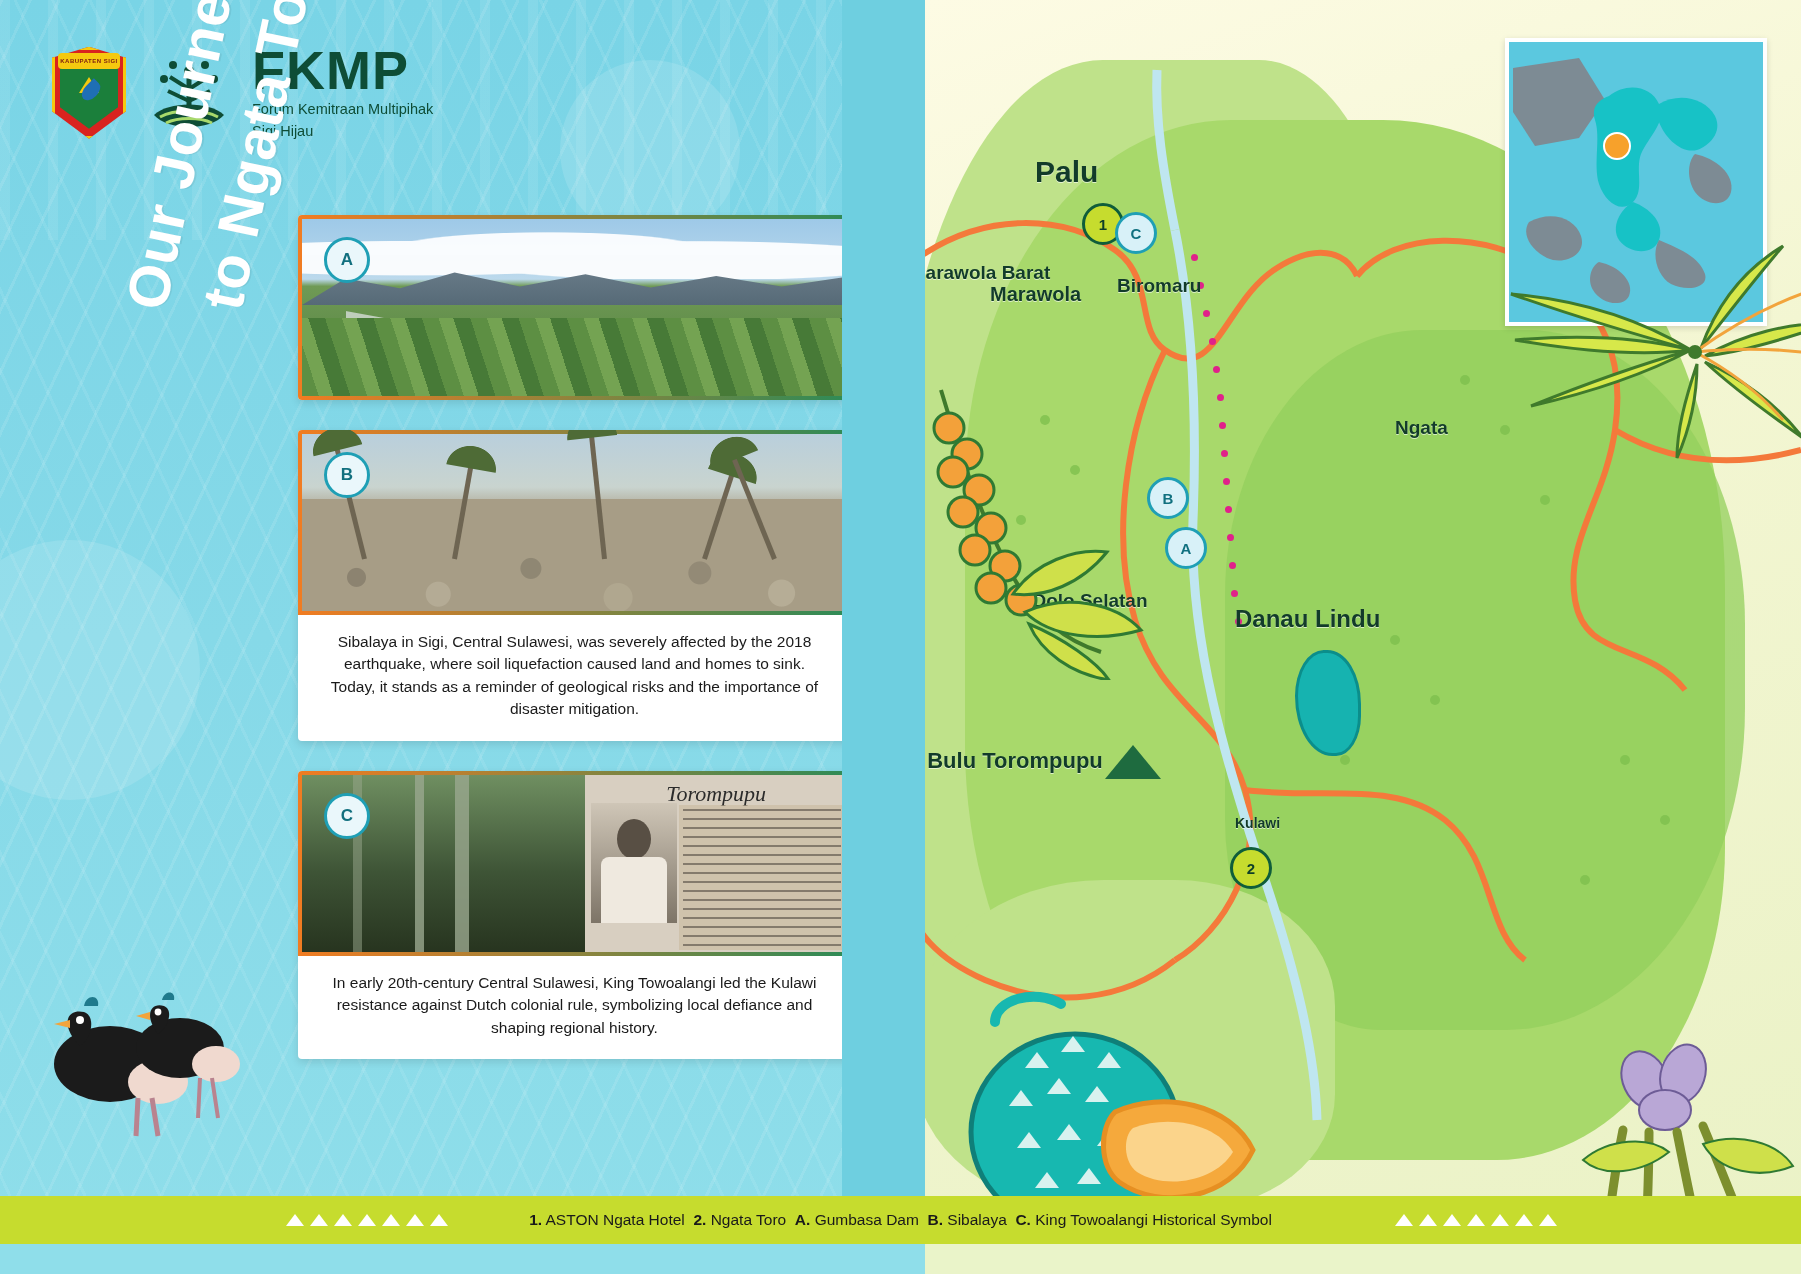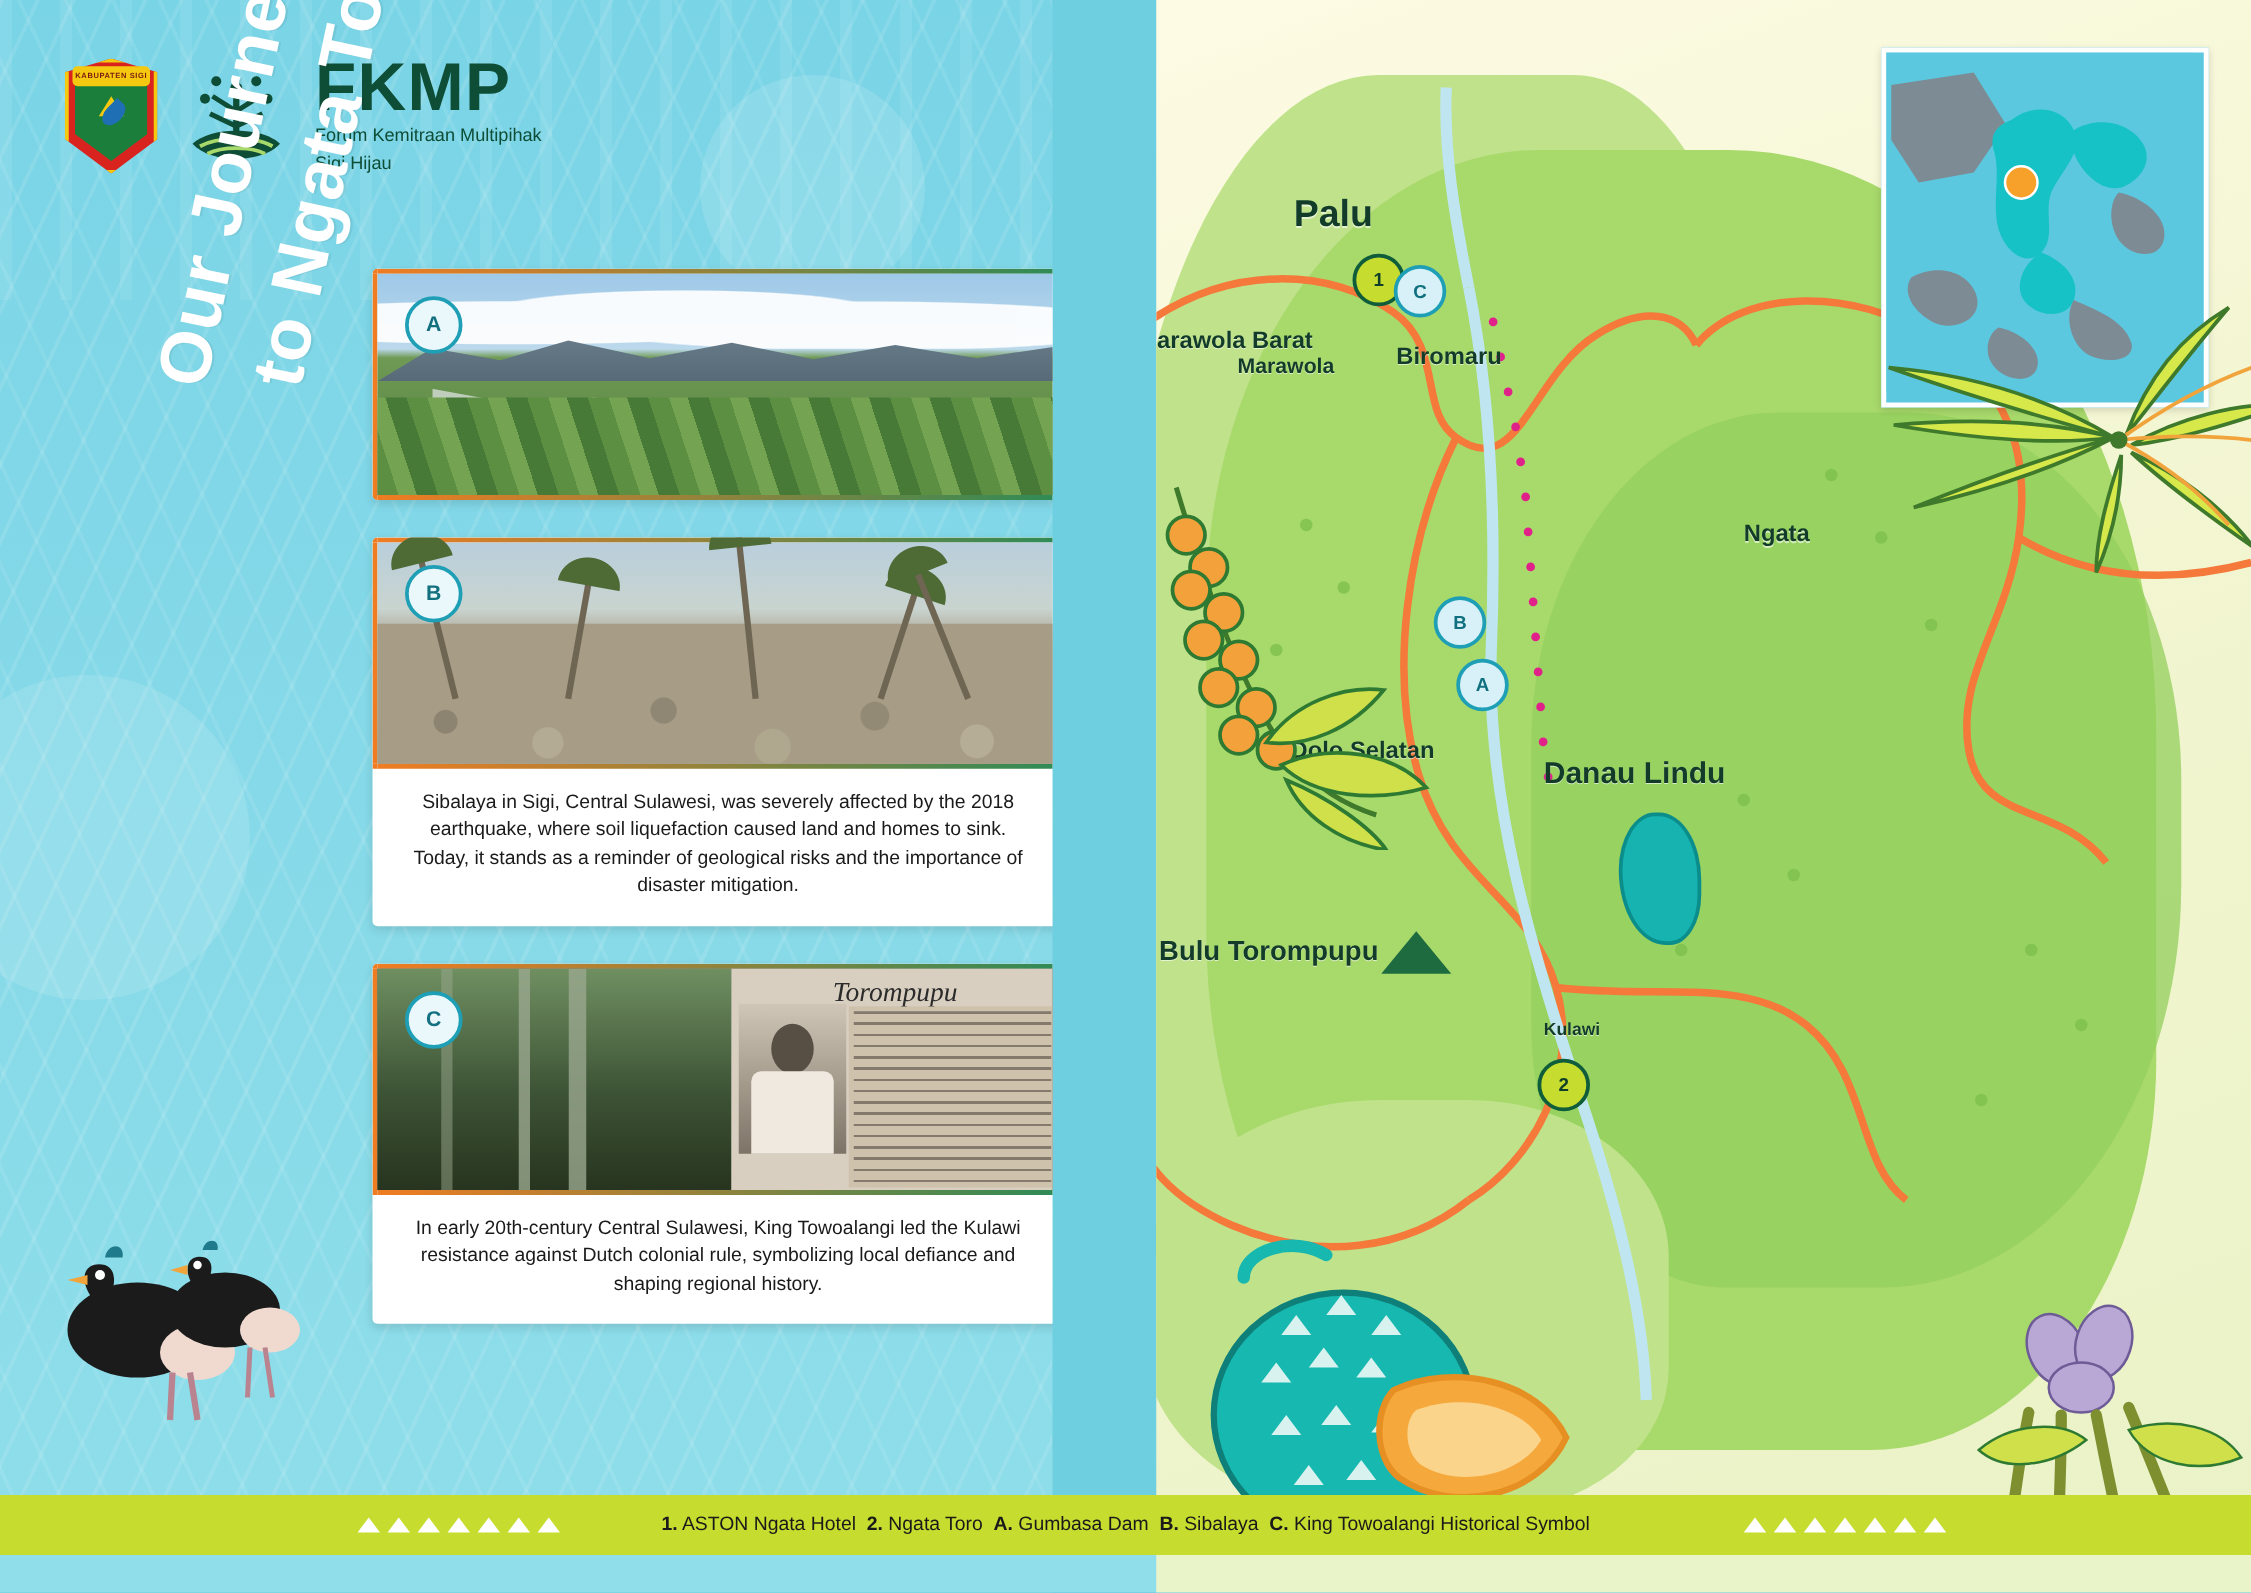--- a/index.html
+++ b/index.html
@@ -347,21 +347,21 @@
       <div class="dotline" style="left:306px;top:590px"></div>
       <div class="dotline" style="left:310px;top:618px"></div>
     </div>
 
     <div class="lake" style="left:370px;top:650px;width:60px;height:100px;"></div>
 
     <div class="mtn-icon" style="left:180px;top:745px;"></div>
 
     <div class="mlabel" style="left:110px;top:155px;font-size:30px;">Palu</div>
     <div class="mlabel" style="left:-105px;top:262px;font-size:19px;text-align:center;width:320px;line-height:1.15;">Marawola Barat</div>
-    <div class="mlabel" style="left:65px;top:283px;font-size:17px;">Marawola</div>
+    <div class="mlabel" style="left:65px;top:283px;font-size:20px;">Marawola</div>
     <div class="mlabel" style="left:192px;top:275px;font-size:19px;">Biromaru</div>
     <div class="mlabel" style="left:470px;top:417px;font-size:19px;">Ngata</div>
     <div class="mlabel" style="left:100px;top:590px;font-size:19px;width:130px;text-align:center;line-height:1.15;">Dolo Selatan</div>
     <div class="mlabel" style="left:310px;top:605px;font-size:24px;">Danau Lindu</div>
     <div class="mlabel" style="left:-10px;top:748px;font-size:22px;width:200px;text-align:center;line-height:1.15;">Bulu Torompupu</div>
     <div class="mlabel" style="left:310px;top:815px;font-size:14px;">Kulawi</div>
 
     <div class="pin num" style="left:157px;top:203px;">1</div>
     <div class="pin letter" style="left:190px;top:212px;">C</div>
     <div class="pin letter" style="left:222px;top:477px;">B</div>

